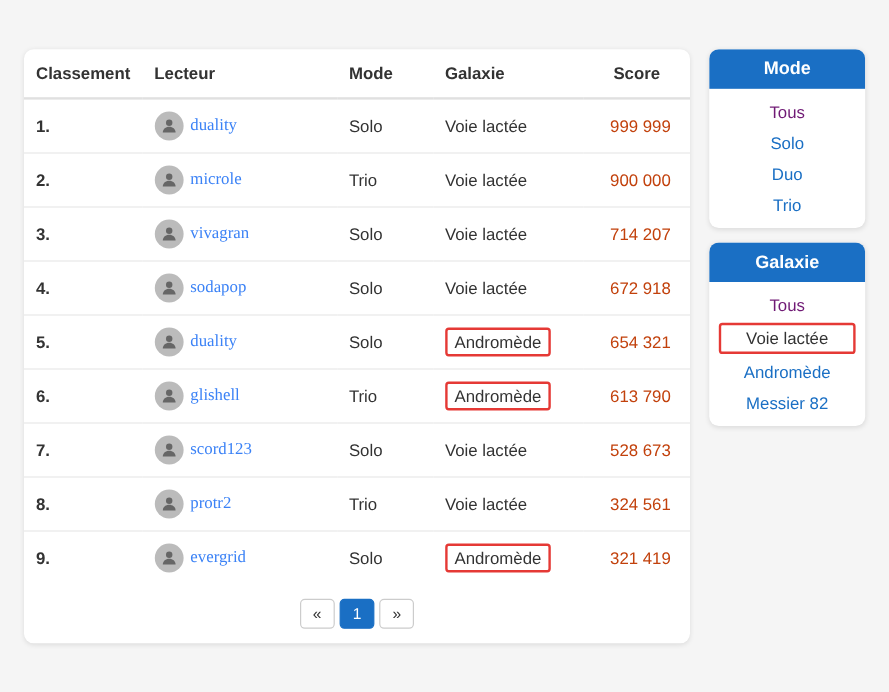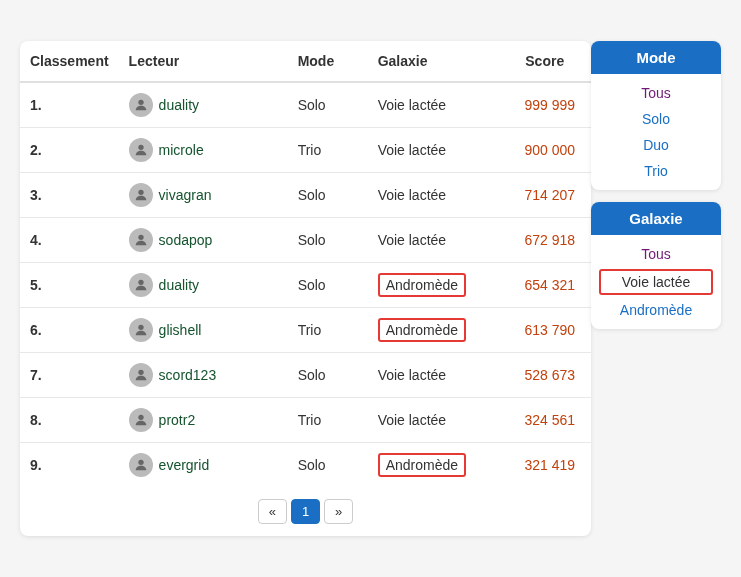--- a/index.html
+++ b/index.html
@@ -7,21 +7,21 @@
       font-family: Arial, sans-serif;
       background: #f5f5f5;
       display: flex;
       justify-content: center;
       align-items: center;
       min-height: 100vh;
       padding: 20px;
     }
     .page-wrapper {
       display: flex;
-      gap: 0;
+      gap: 16px;
       align-items: flex-start;
       width: 741px;
     }
     
     .main-panel {
       flex: 1;
       background: #fff;
       border-radius: 8px;
       box-shadow: 0 1px 4px rgba(0,0,0,0.1);
       overflow: hidden;
@@ -73,22 +73,23 @@
       display: flex;
       align-items: center;
       justify-content: center;
       flex-shrink: 0;
     }
     .avatar-icon svg {
       width: 16px;
       height: 16px;
     }
     .player-name {
-      color: #14532d;
+      color: #3b82f6;
       text-decoration: none;
+      font-family: Liberation Serif, serif;
     }
     .mode-cell {
       width: 80px;
       color: #333;
     }
     td.score-td {
       text-align: right;
       color: #c2410c;
       padding-right: 16px;
     }
@@ -355,16 +356,17 @@
           <a class="filter-item">Trio</a>
         </div>
     </div>
 
     <div class="filter-box">
       <div class="filter-box-header">Galaxie</div>
       <div class="filter-box-items" id="galaxie-filter-items">
       <a class="filter-item plain">Tous</a>
           <a class="filter-item selected-box">Voie lactée</a>
           <a class="filter-item">Andromède</a>
+          <a class="filter-item">Messier 82</a>
         </div>
     </div>
   </div>
 </div>
 
 </body></html>

